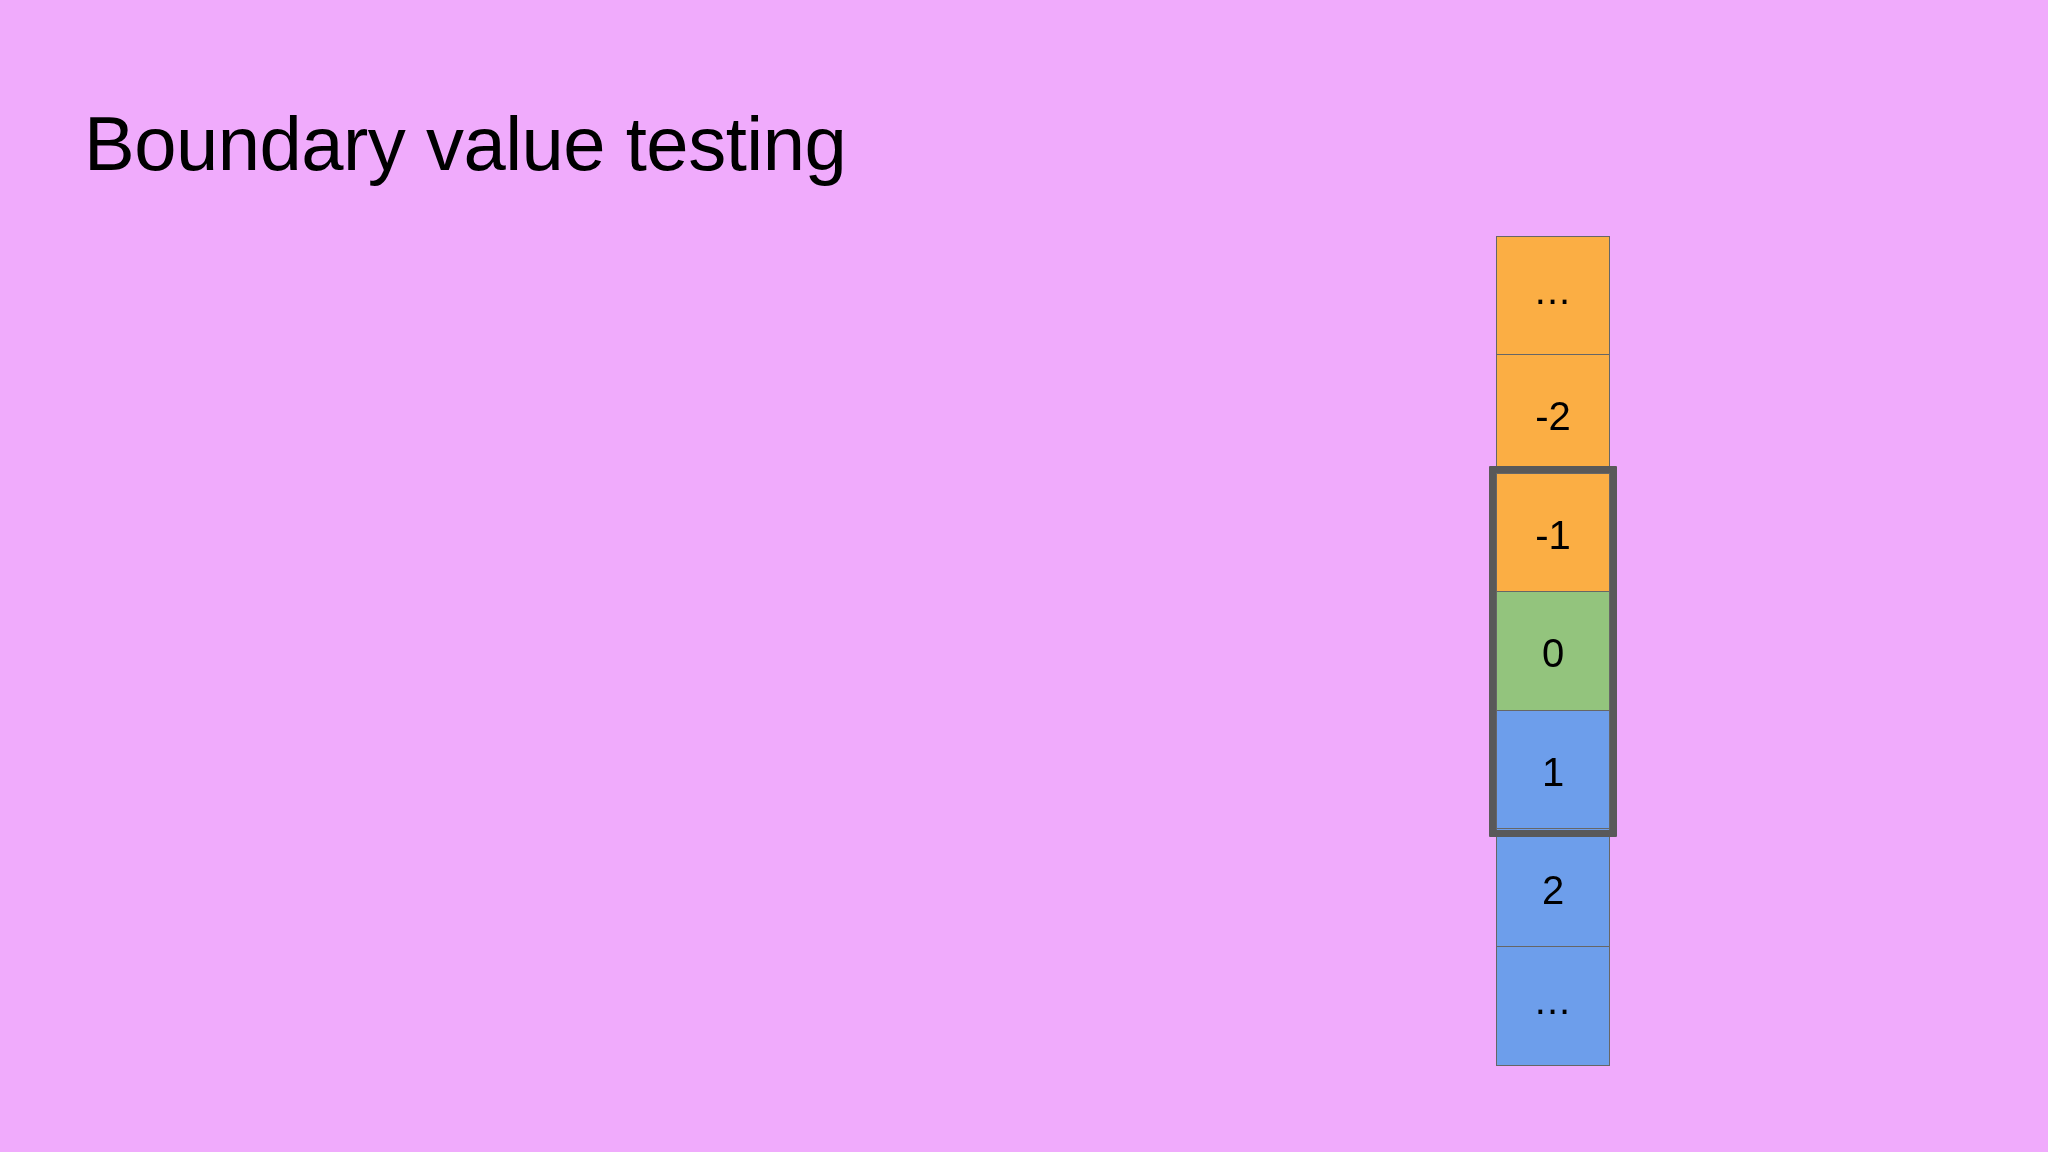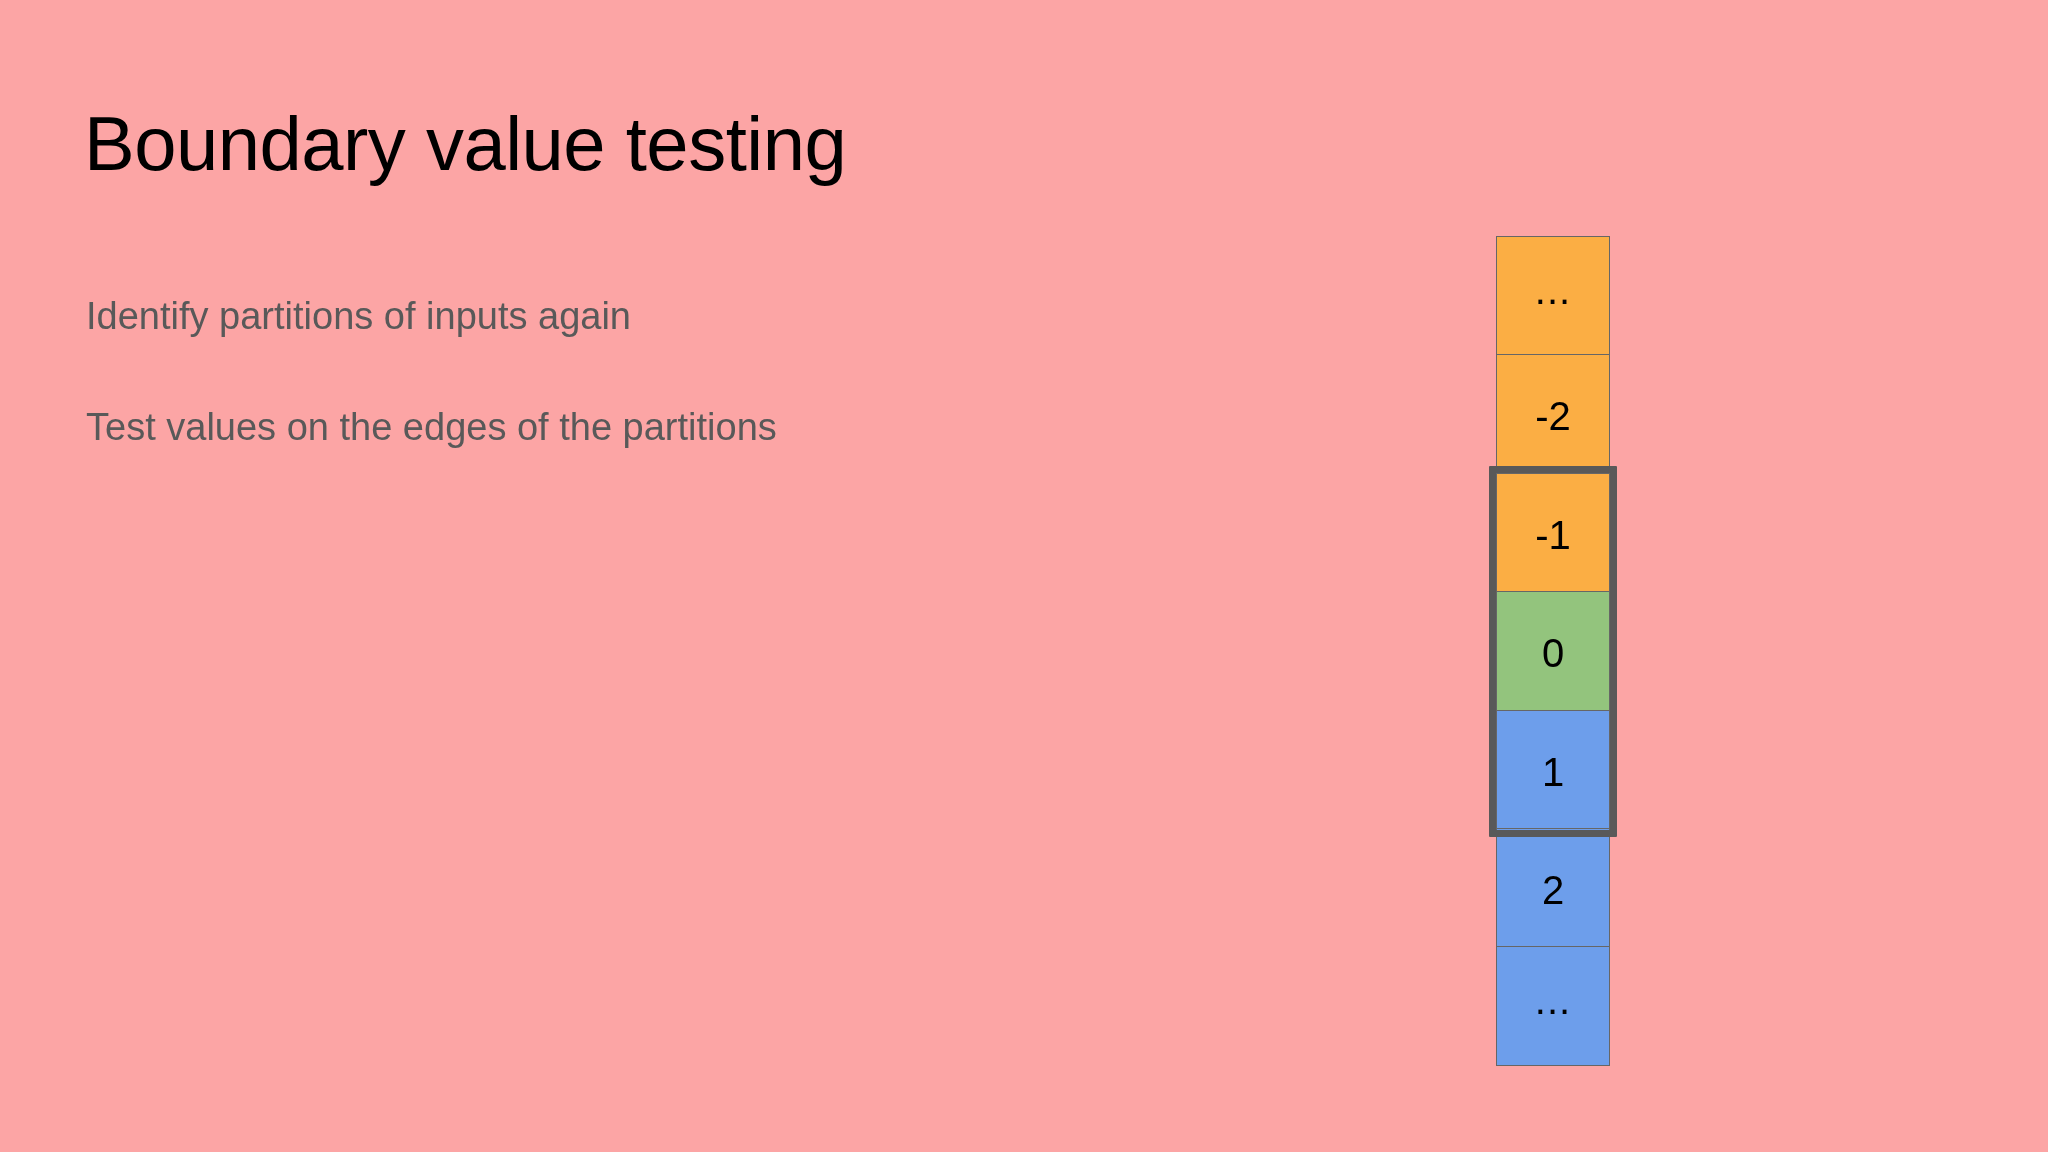--- a/index.html
+++ b/index.html
@@ -13,21 +13,21 @@
     height: 1152px;
     position: relative;
     overflow: hidden;
     font-family: "Liberation Sans", sans-serif;
     -webkit-font-smoothing: antialiased;
   }
 
   .slide {
     position: absolute;
     inset: 0;
-    background: #fca5a5;
+    background: #f0abfc;
     padding-left: 24px;
   }
 
   
   .slide-title {
     position: absolute;
     left: 84px;
     top: 104px;
     width: 1180px;
     font-size: 76px;
@@ -107,24 +107,20 @@
     z-index: 3;
   }
 </style>
 </head>
 <body>
 
 <div class="slide">
 
   <div class="slide-title">Boundary value testing</div>
 
-  <div class="body-block">
-    <div class="body-line">Identify partitions of inputs again</div>
-    <div class="body-line spacer-above">Test values on the edges of the partitions</div>
-  </div>
 
   <div class="partition-column">
 
     <div class="cell orange ellipsis">
       <span class="cell-label">...</span>
     </div>
 
     <div class="cell orange">
       <span class="cell-label">-2</span>
     </div>

